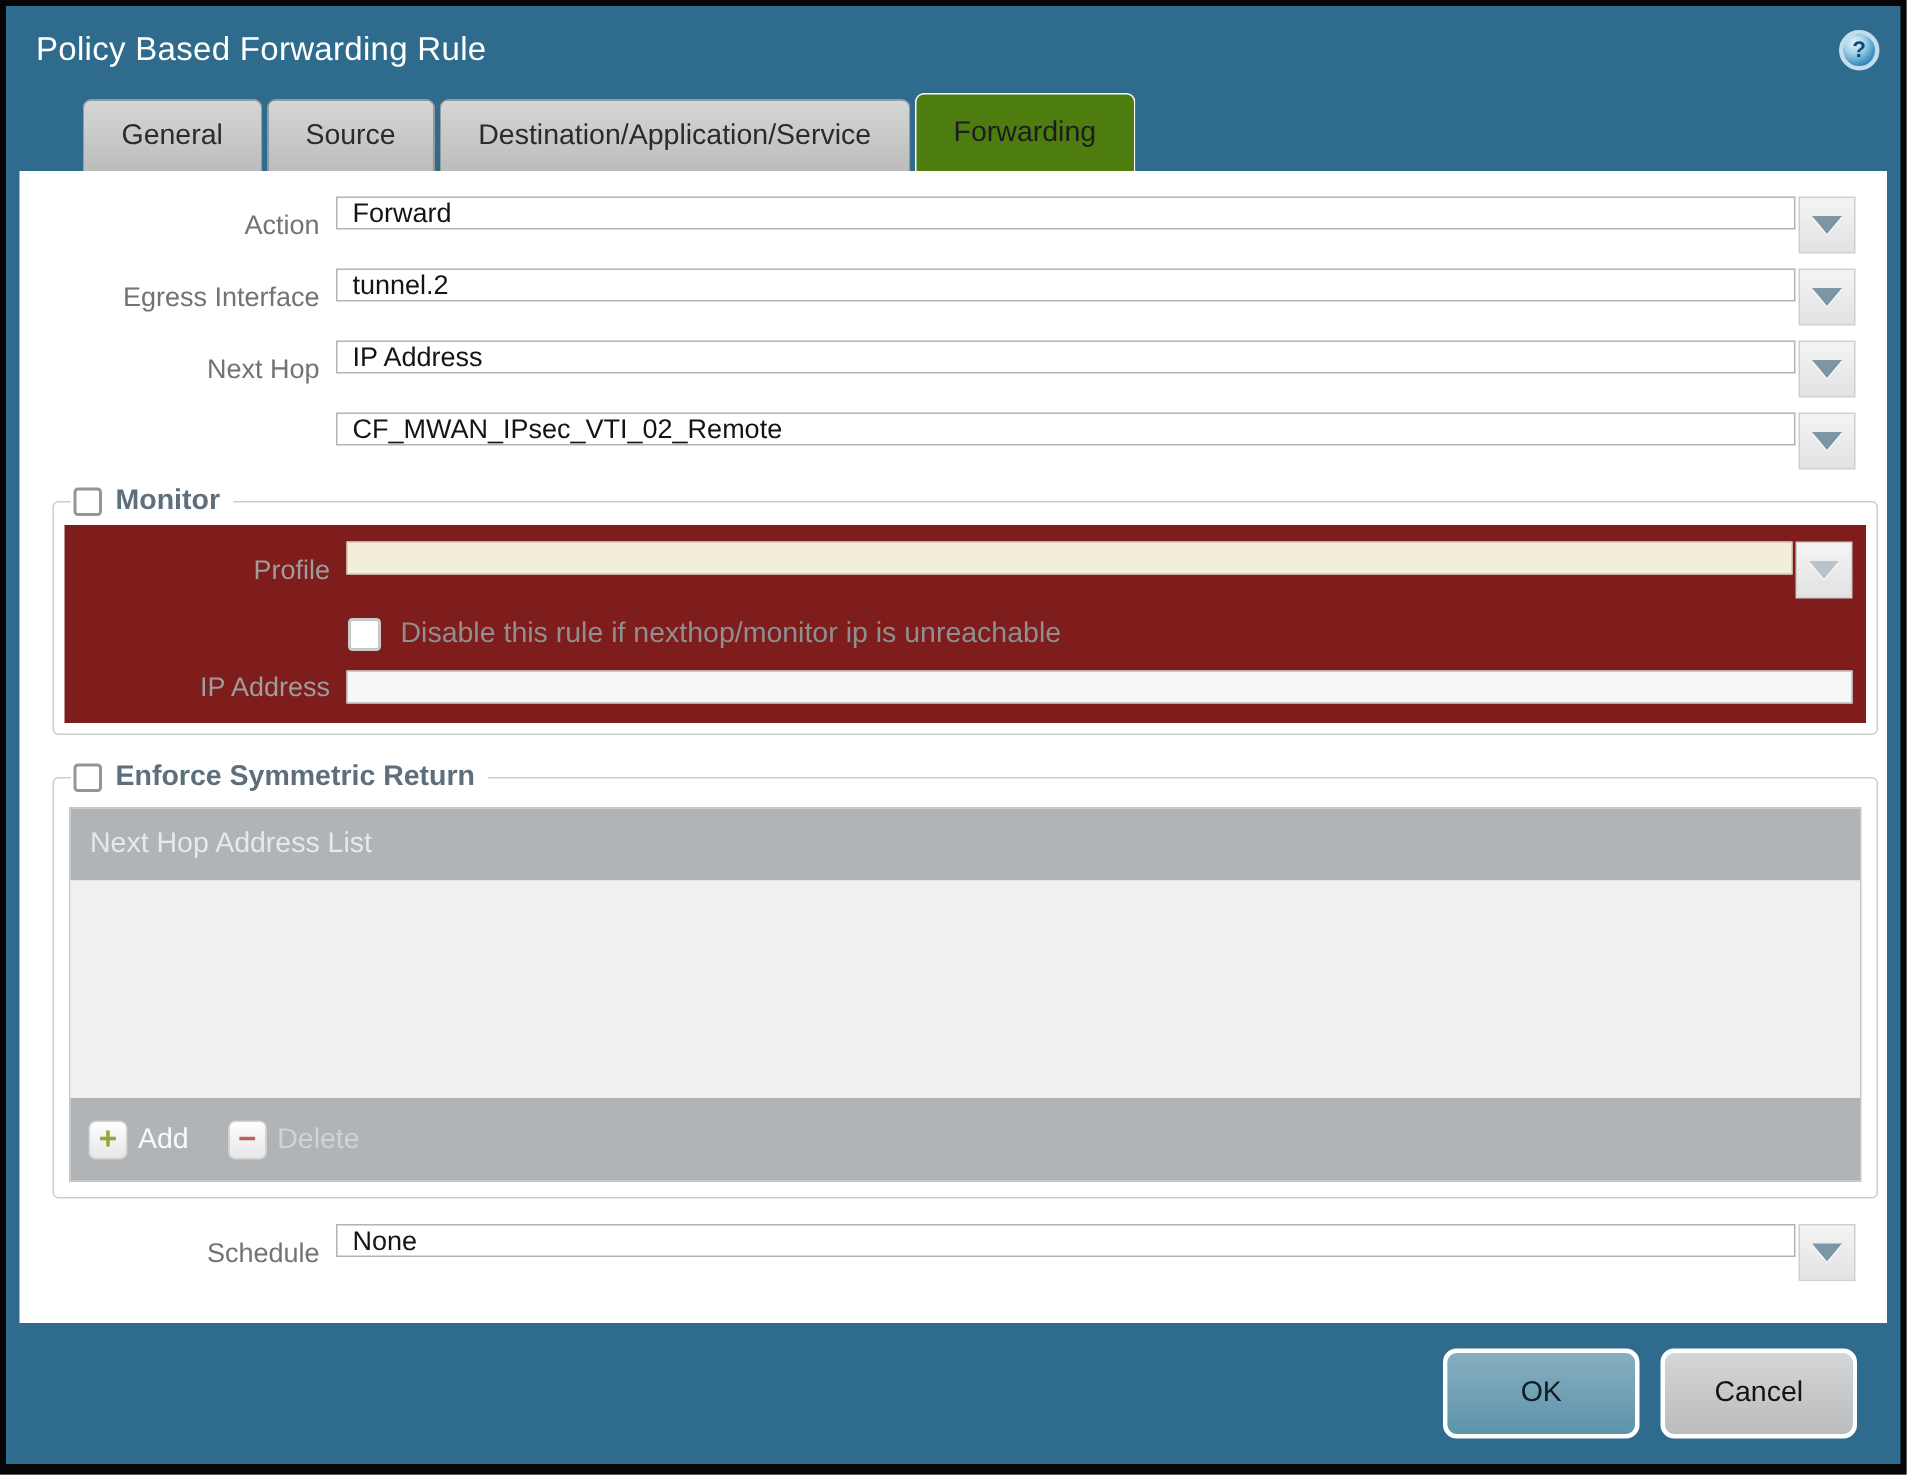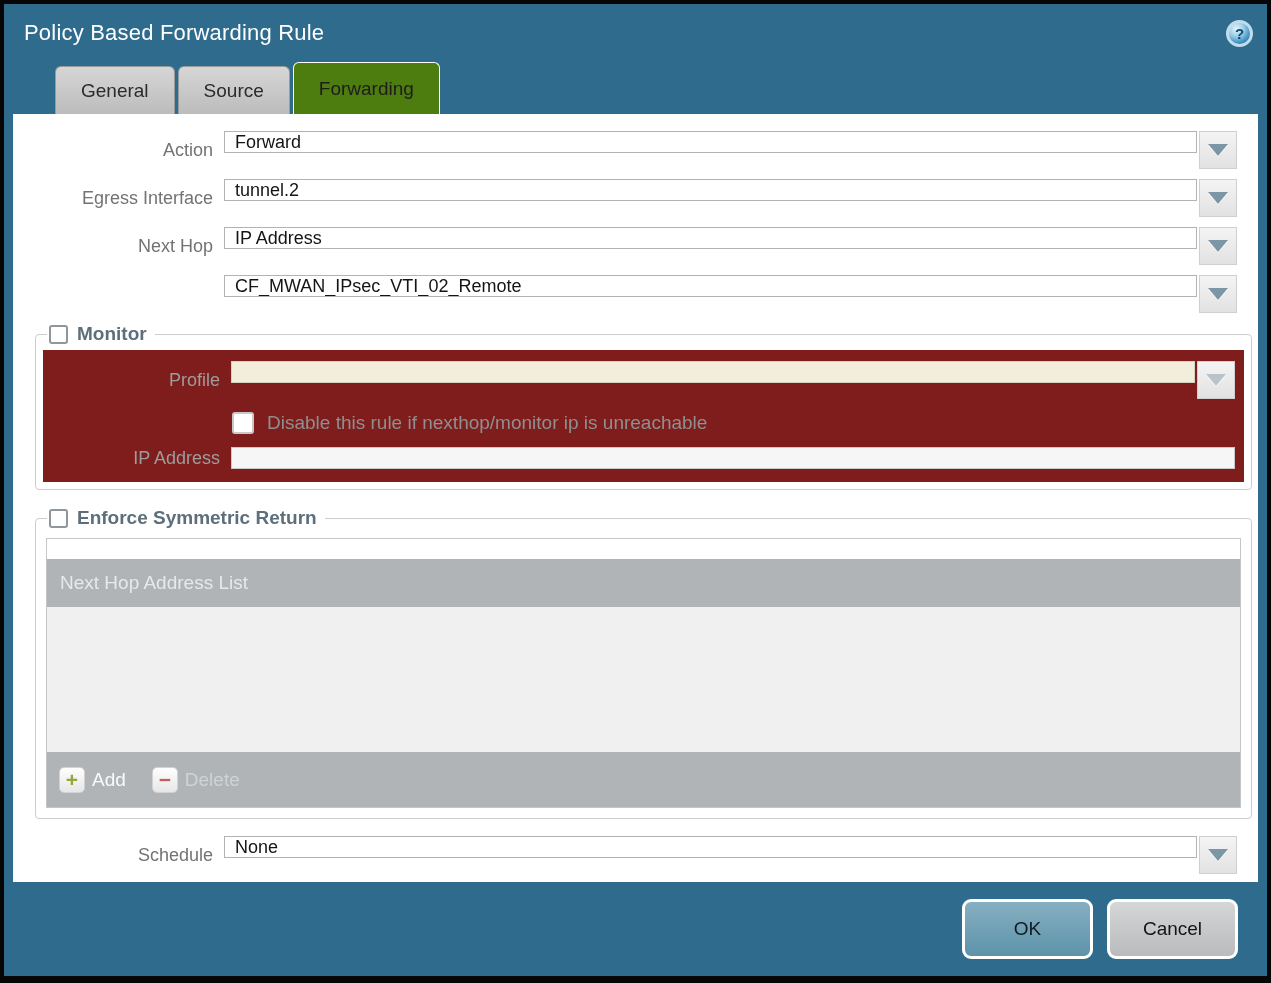--- a/index.html
+++ b/index.html
@@ -59,21 +59,21 @@
   .panel { background:#7f1d1d; padding:11px 0 13px 0; }
   .panel .form-label { width:188px; flex:0 0 188px; color:#9d9d9d; }
   .panel .field-group { margin-right:9px; }
   .txt.cream { background:#f3eed9; border-color:#d6d2c2; color:#6b6b6b; }
   .txt.disabled { background:#f6f6f6; border-color:#c9c9c9; }
   .cb-row { display:flex; align-items:flex-start; gap:13px; margin:13px 0 13px 189px; }
   .cb-row .cbox { width:22px; height:22px; flex-basis:22px; }
   .cb-label { font-size:19px; color:#8f8f8f; }
   
   .nh-table { margin:4px 3px 3px 3px; border:1px solid #c4c6c8; }
-  .nh-head { height:48px; background:#b1b4b6; display:flex; align-items:center; padding-left:13px; font-size:19px; color:#e6e9ea;margin-top:20px; }
+  .nh-head { height:48px; background:#b1b4b6; display:flex; align-items:center; padding-left:13px; font-size:19px; color:#e6e9ea; }
   .nh-body { height:145px; background:#f0f0f1; }
   .nh-foot { height:55px; background:#b1b4b6; display:flex; align-items:center; gap:26px; padding-left:12px; }
   .tool-btn { display:flex; align-items:center; gap:7px; cursor:pointer; }
   .tool-btn.disabled { cursor:default; }
   .tool-icon {
     width:26px; height:26px; border-radius:5px; border:1px solid #d2d2d2;
     background:linear-gradient(#fefefe,#e7e7e7);
     display:flex; align-items:center; justify-content:center;
     font-size:21px; font-weight:bold; line-height:1;
   }
@@ -96,20 +96,21 @@
 <div class="window">
 
   <div class="titlebar">
     <div class="title">Policy Based Forwarding Rule</div>
     <div class="help-icon">?</div>
   </div>
 
   <div class="tabbar">
     <div class="tab">General</div>
     <div class="tab">Source</div>
+    <div class="tab">Destination/Application/Service</div>
     <div class="tab active">Forwarding</div>
   </div>
 
   <div class="content">
 
     <div class="form-row">
       <div class="form-label">Action</div>
       <div class="field-group">
         <input class="txt" type="text" value="Forward" style="">
         <div class="dd-btn">

